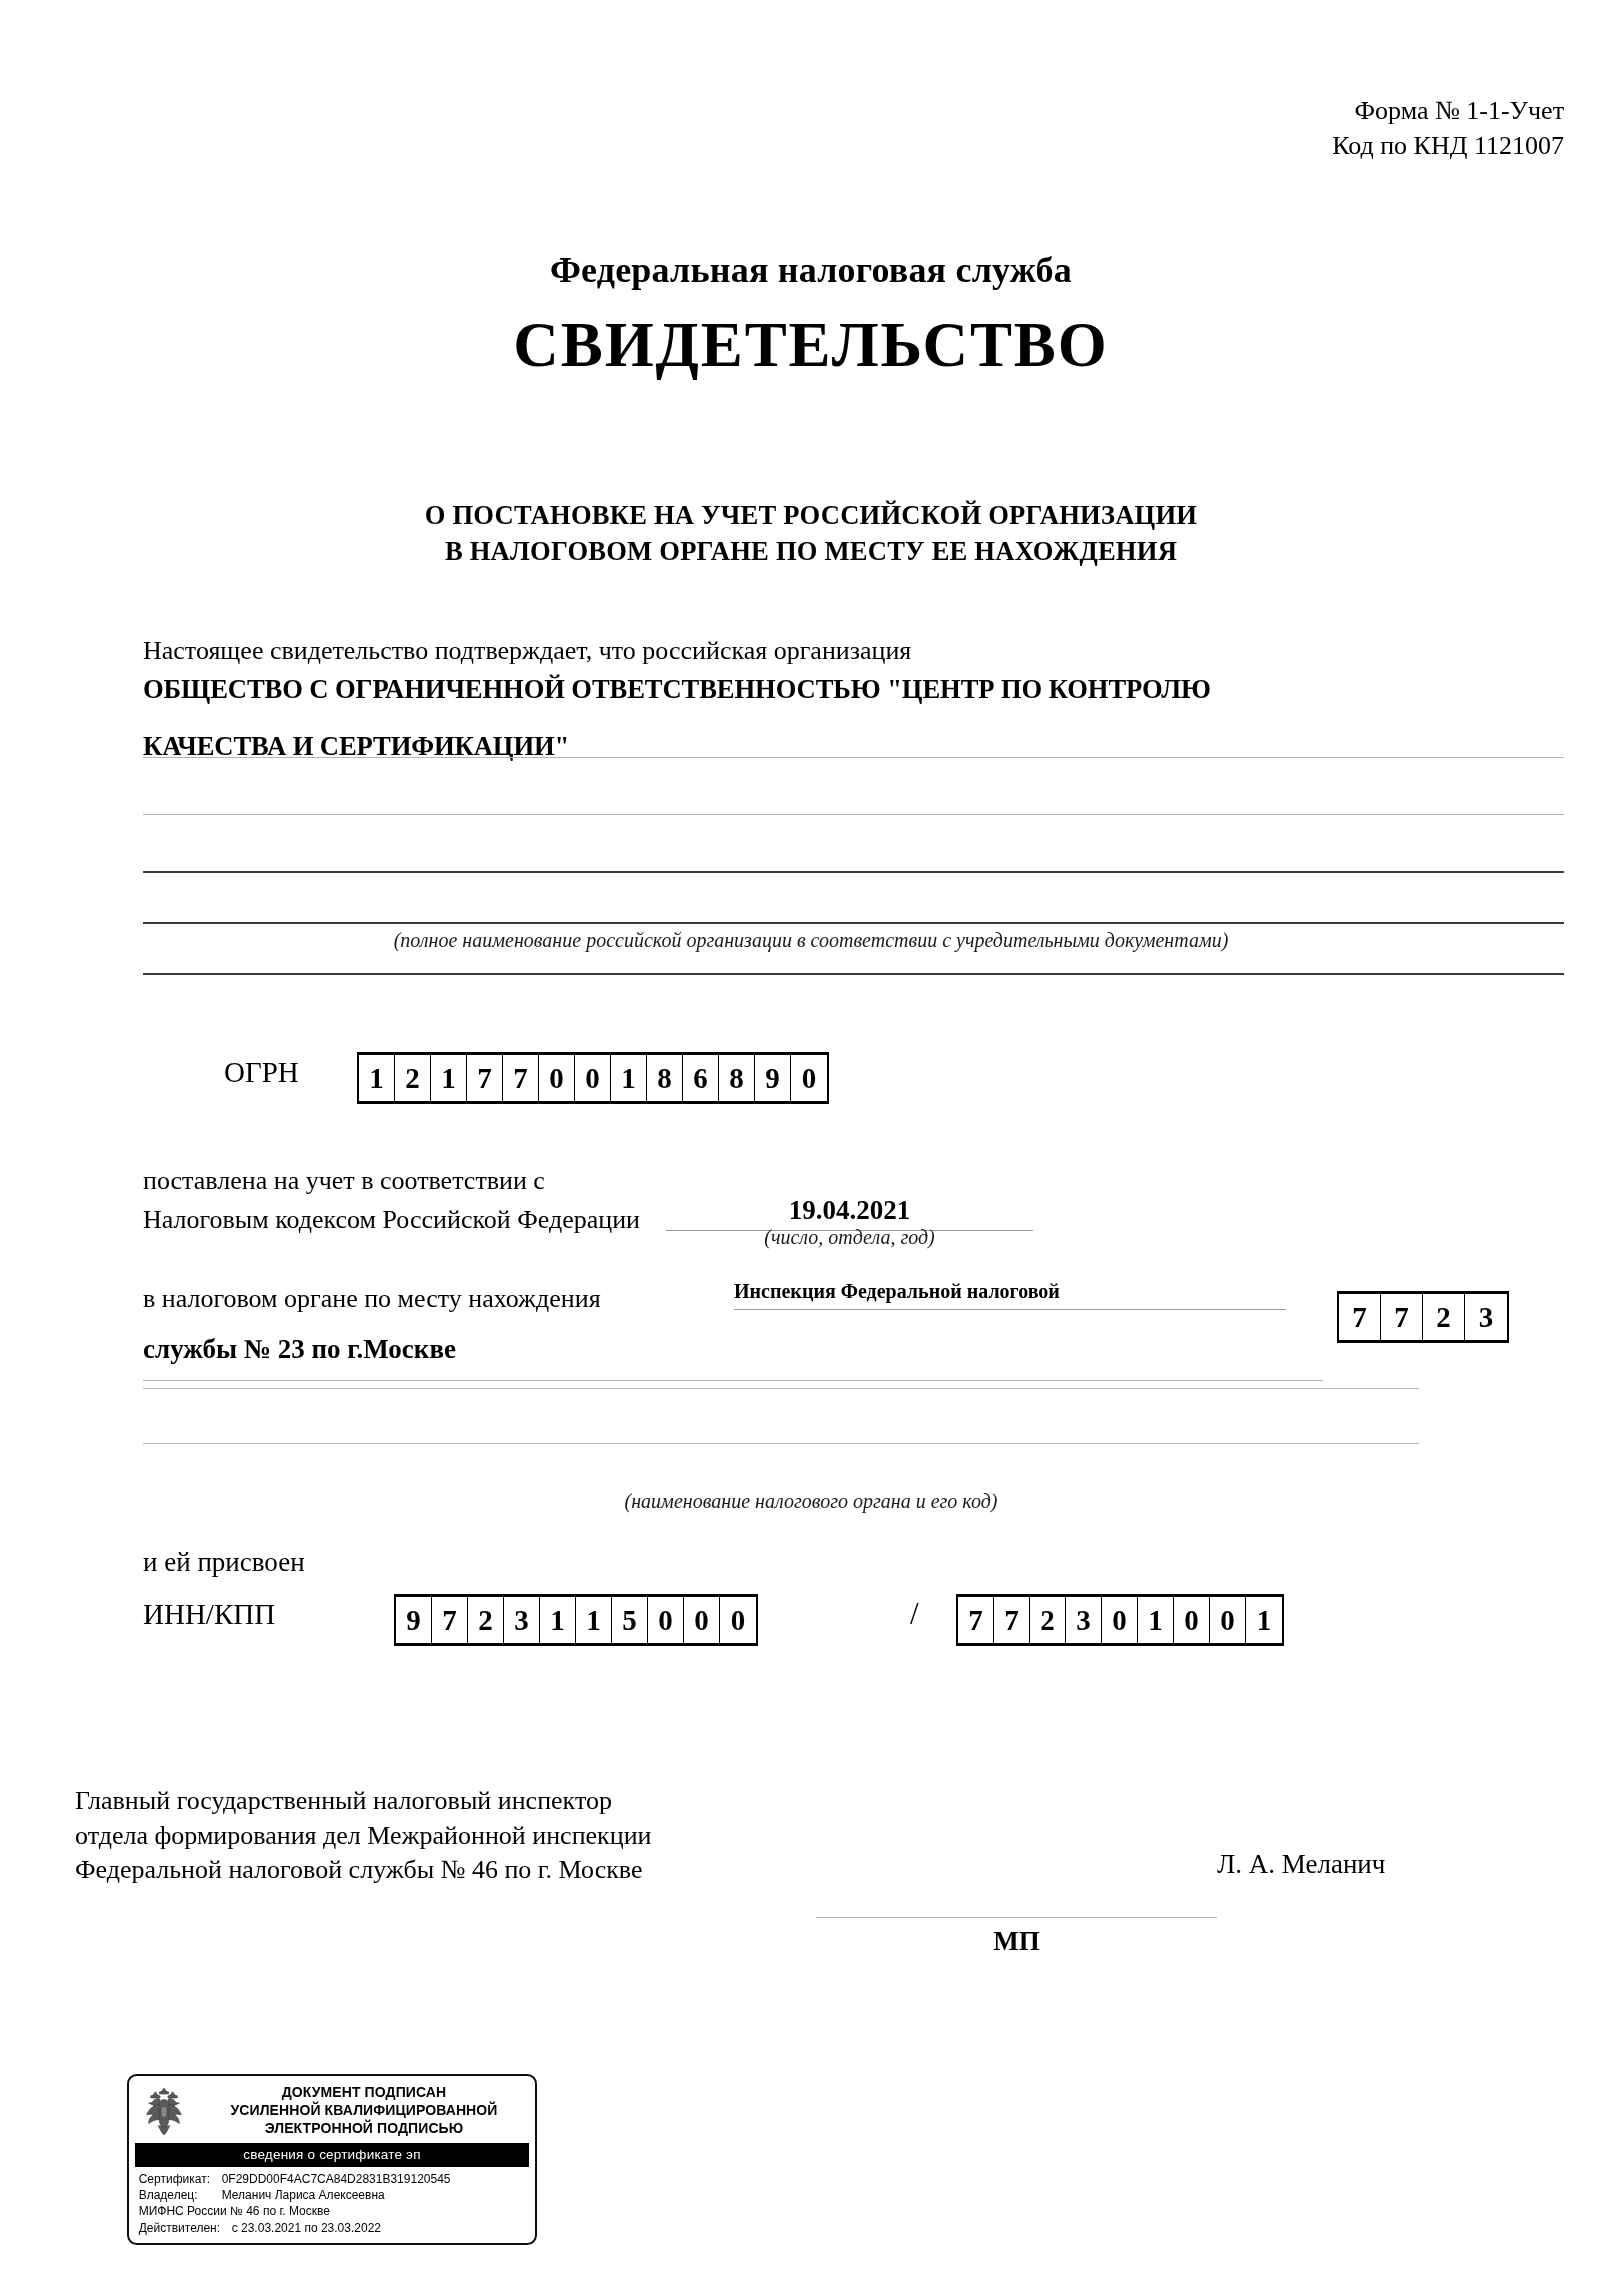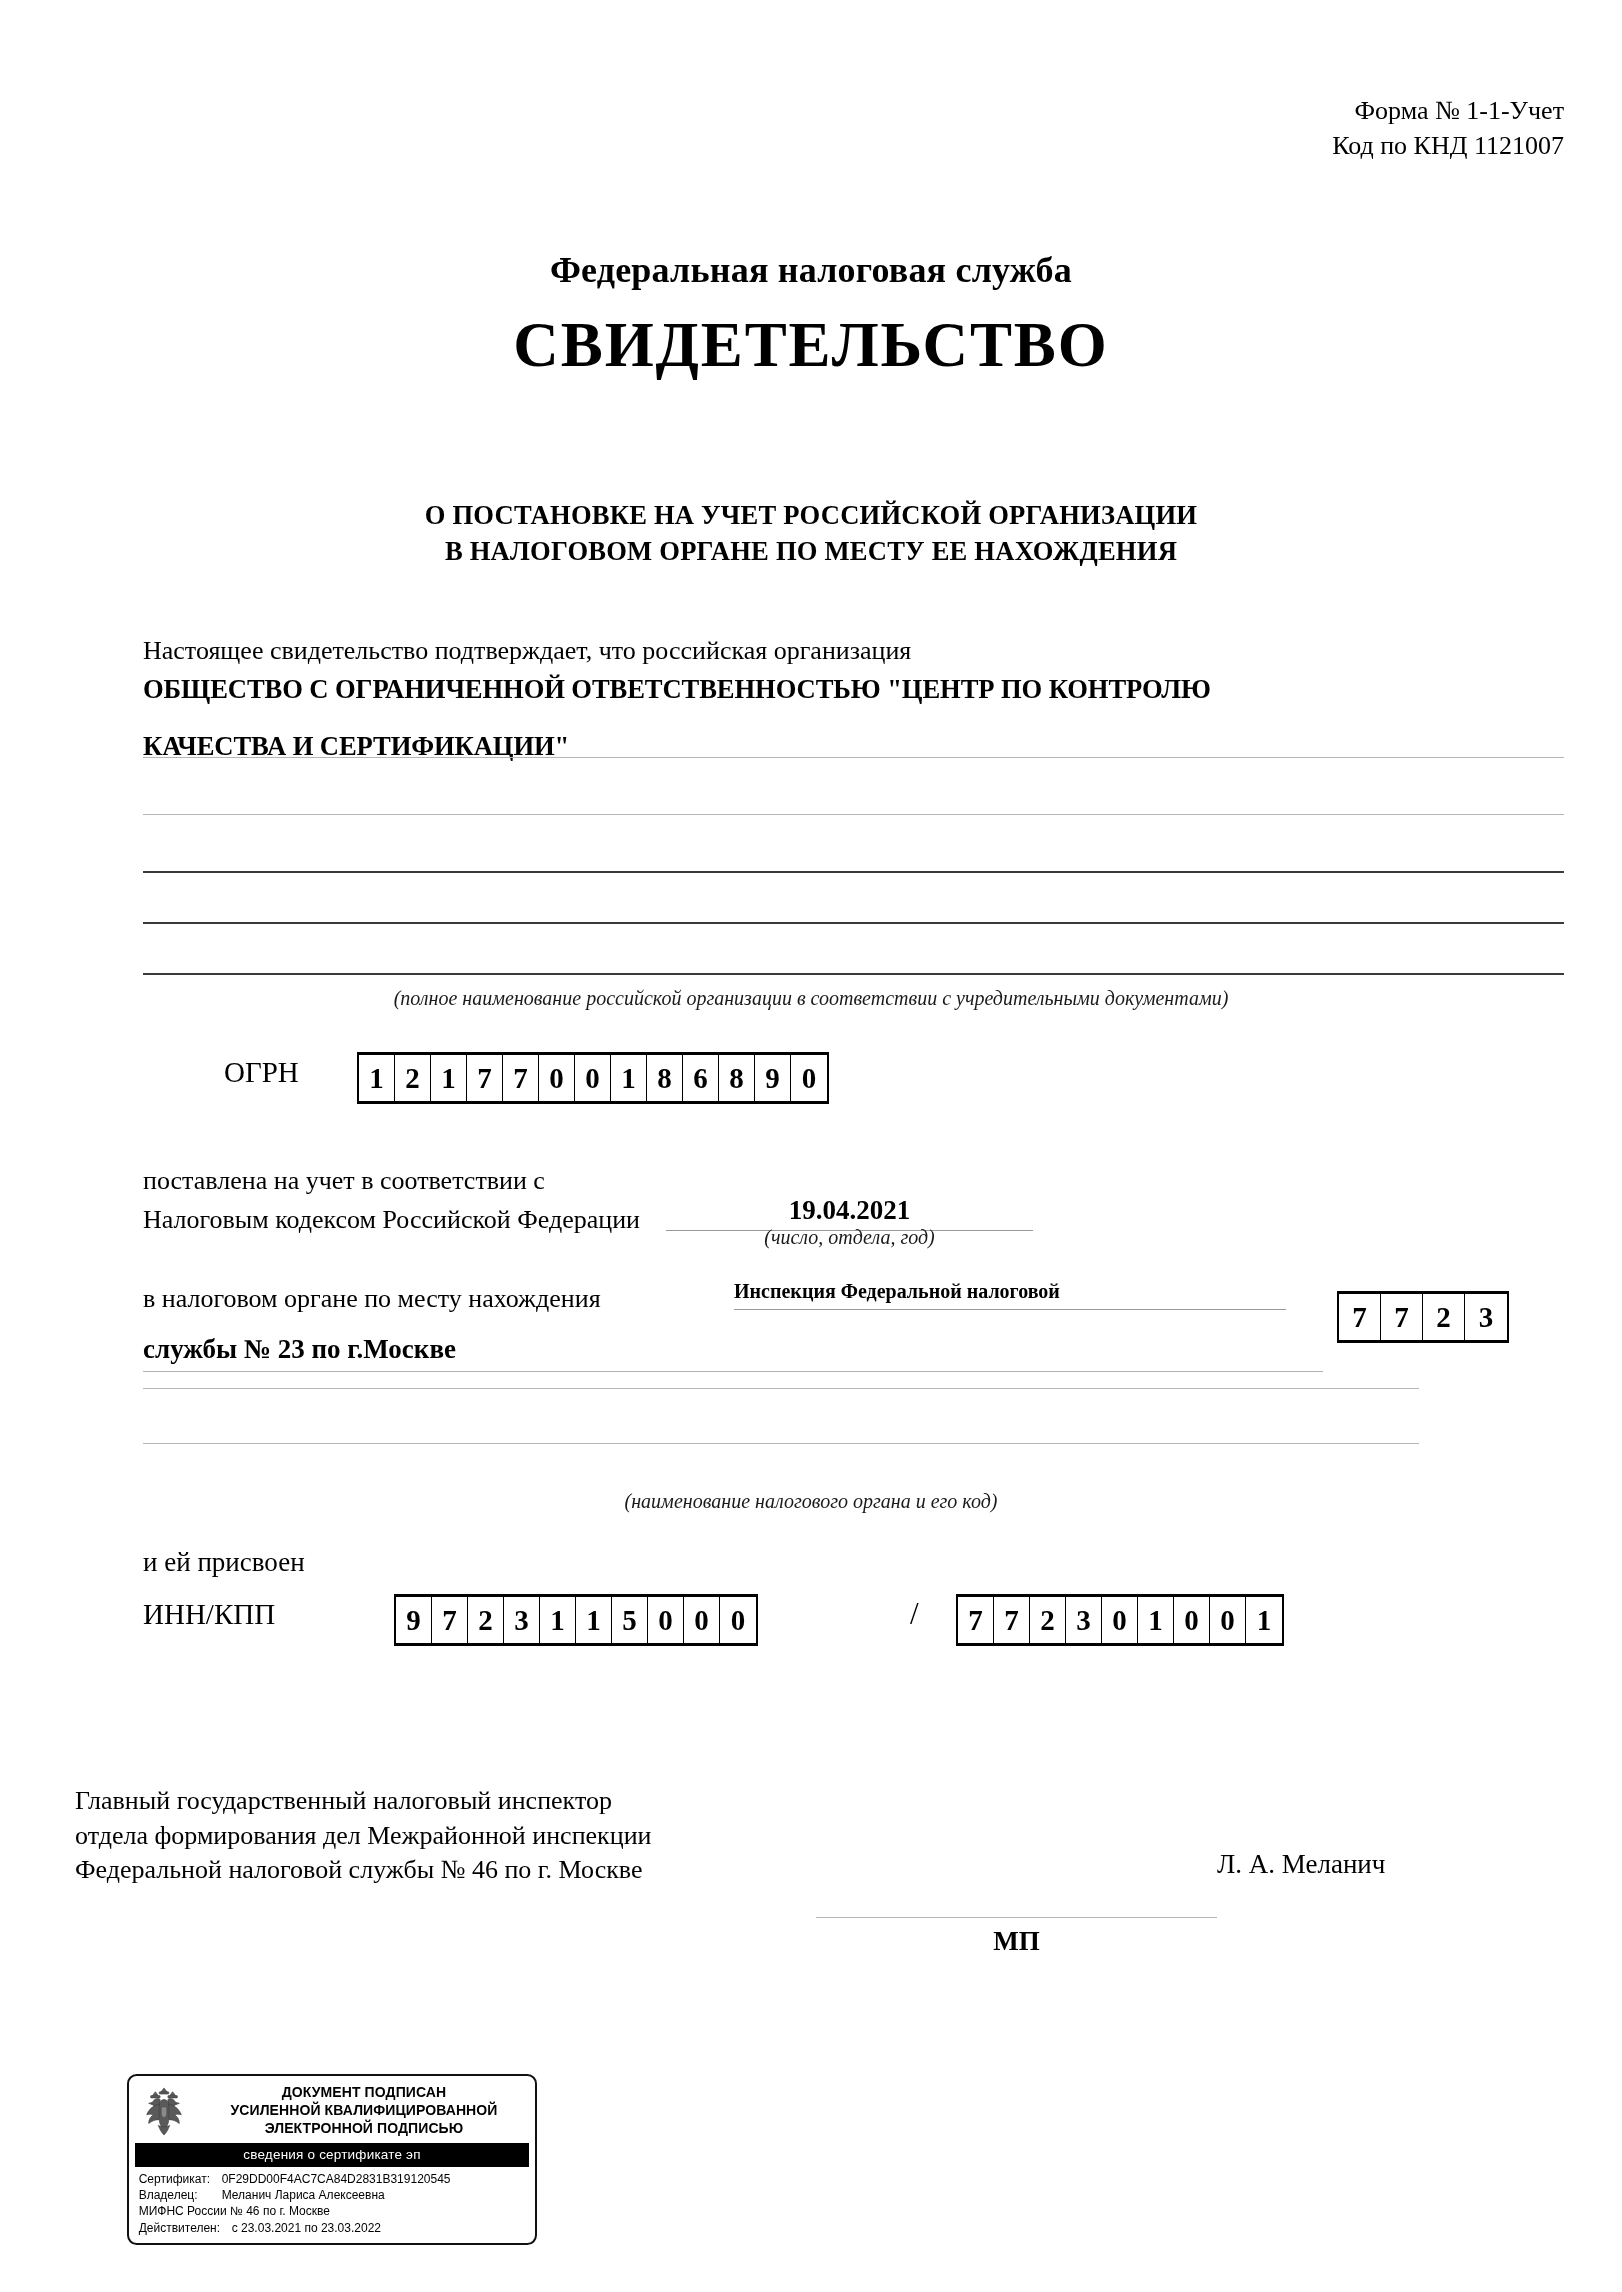--- a/index.html
+++ b/index.html
@@ -98,21 +98,21 @@
 
   .caption {
     position: absolute;
     left: 0;
     right: 0;
     text-align: center;
     font-style: italic;
     font-size: 20px;
     color: #1a1a1a;
   }
-  .caption.org-cap { top: 987px; }
+  .caption.org-cap { top: 929px; }
   .caption.date-cap { top: 1226px; left: 666px; right: auto; width: 367px; text-align: center; }
   .caption.organ-cap { top: 1490px; left: 0; right: 0; }
 
   
   .boxrow {
     position: absolute;
     display: flex;
     border-top: 3.9px solid #000;
     border-bottom: 3.9px solid #000;
     border-left: 2.9px solid #000;
@@ -201,21 +201,21 @@
     box-sizing: border-box;
   }
   .organ-value-2 {
     position: absolute;
     top: 1334px;
     left: 143px;
     right: 299px;
     font-size: 27px;
     font-weight: bold;
     border-bottom: 1.9px solid #b0b0b0;
-    padding-bottom: 6px;
+    padding-bottom: 15px;
     box-sizing: border-box;
   }
 
   .assigned {
     position: absolute;
     top: 1547px;
     left: 143px;
     font-size: 27px;
   }
 

